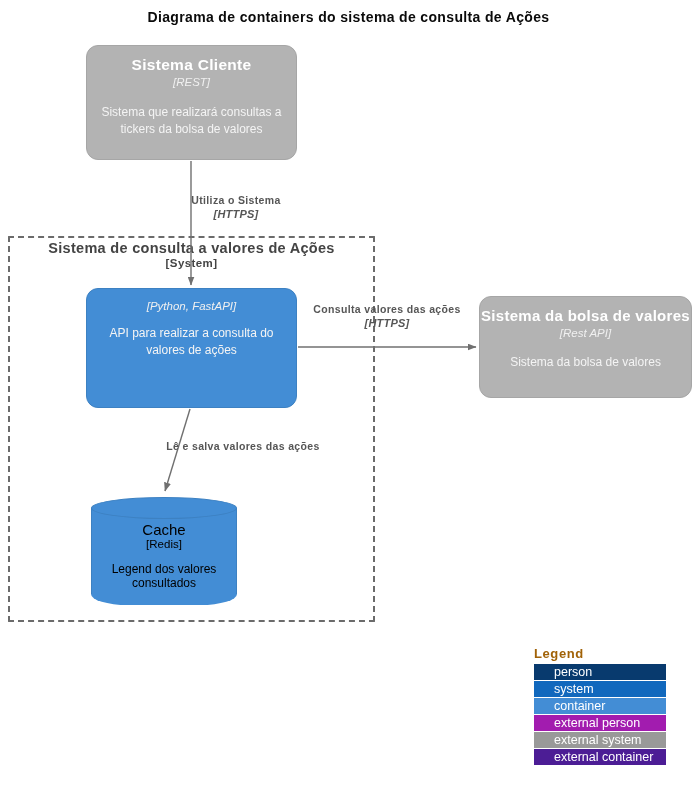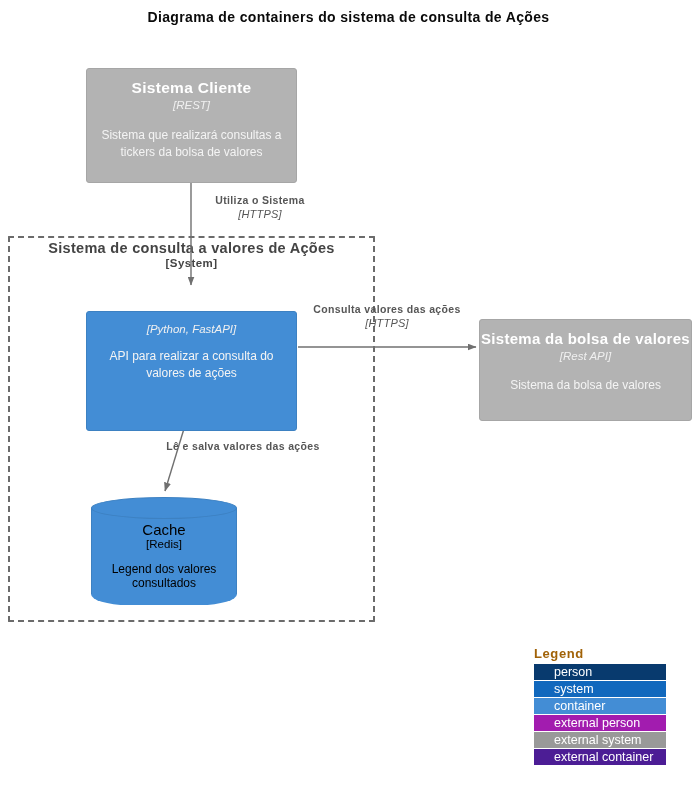--- a/index.html
+++ b/index.html
@@ -72,23 +72,22 @@
 
   
   .node {
     position: absolute;
     box-sizing: border-box;
     display: flex;
     flex-direction: column;
     align-items: center;
     justify-content: flex-start;
     text-align: center;
-    border-radius: 3px;
+    border-radius: 12px;
     overflow: hidden;
-    margin-top: 23px;
   }
   .node .n-title {
     font-weight: bold;
     color: #ffffff;
     line-height: 19px;
   }
   .node .n-tech {
     font-style: italic;
     color: #f0f0f0;
     line-height: 16px;
@@ -192,27 +191,27 @@
   .rel-label {
     position: absolute;
     text-align: center;
     color: #565656;
     font-size: 10.5px;
     font-weight: bold;
     letter-spacing: 0.35px;
     line-height: 14px;
   }
   .rel-label .rel-tech {
-    font-weight: normal;
+    font-weight: bold;
     font-style: italic;
     font-size: 11px;
     letter-spacing: 0.2px;
     color: #565656;
   }
-  #rel-usa-label   { left: 194px; top: 193px; width: 132px; }
+  #rel-usa-label   { left: 170px; top: 193px; width: 132px; }
   #rel-bolsa-label { left: 305px; top: 302px; width: 164px; }
   #rel-cache-label { left: 162px; top: 439px; width: 162px; }
 
   
   #connectors {
     position: absolute;
     left: 0; top: 0;
     width: 697px;
     height: 788px;
     pointer-events: none;

